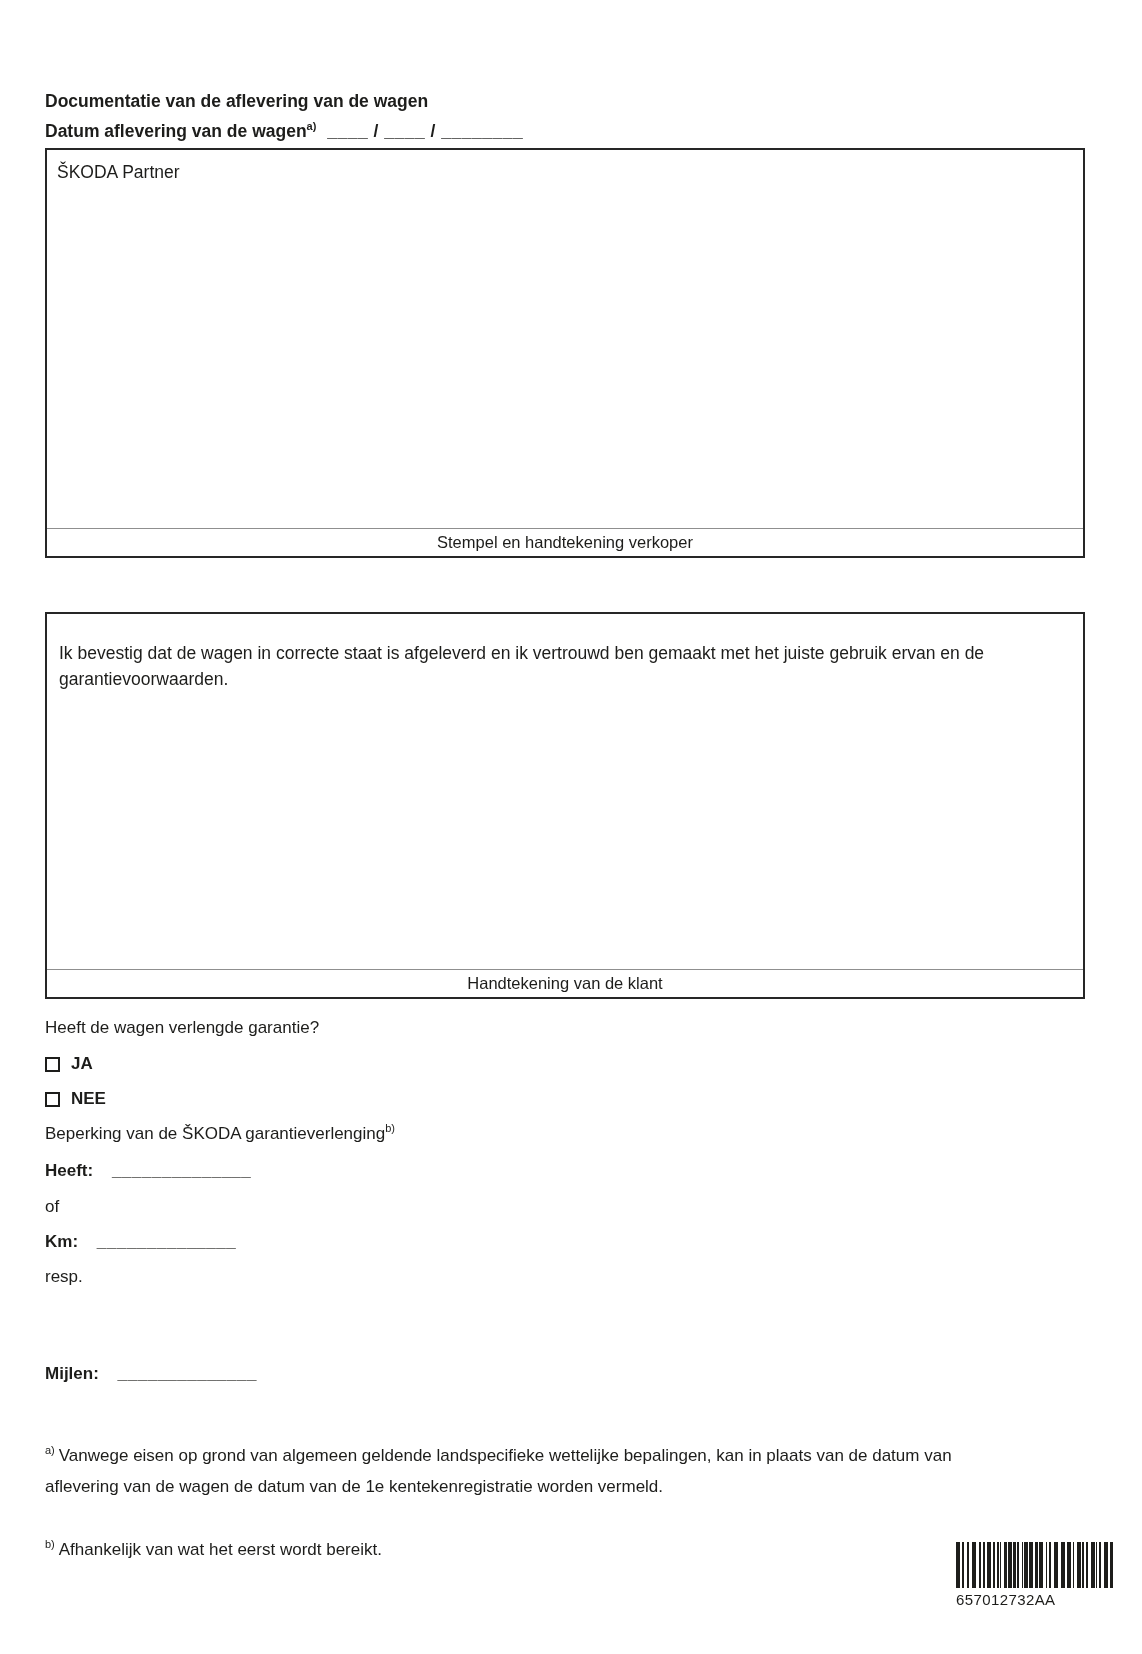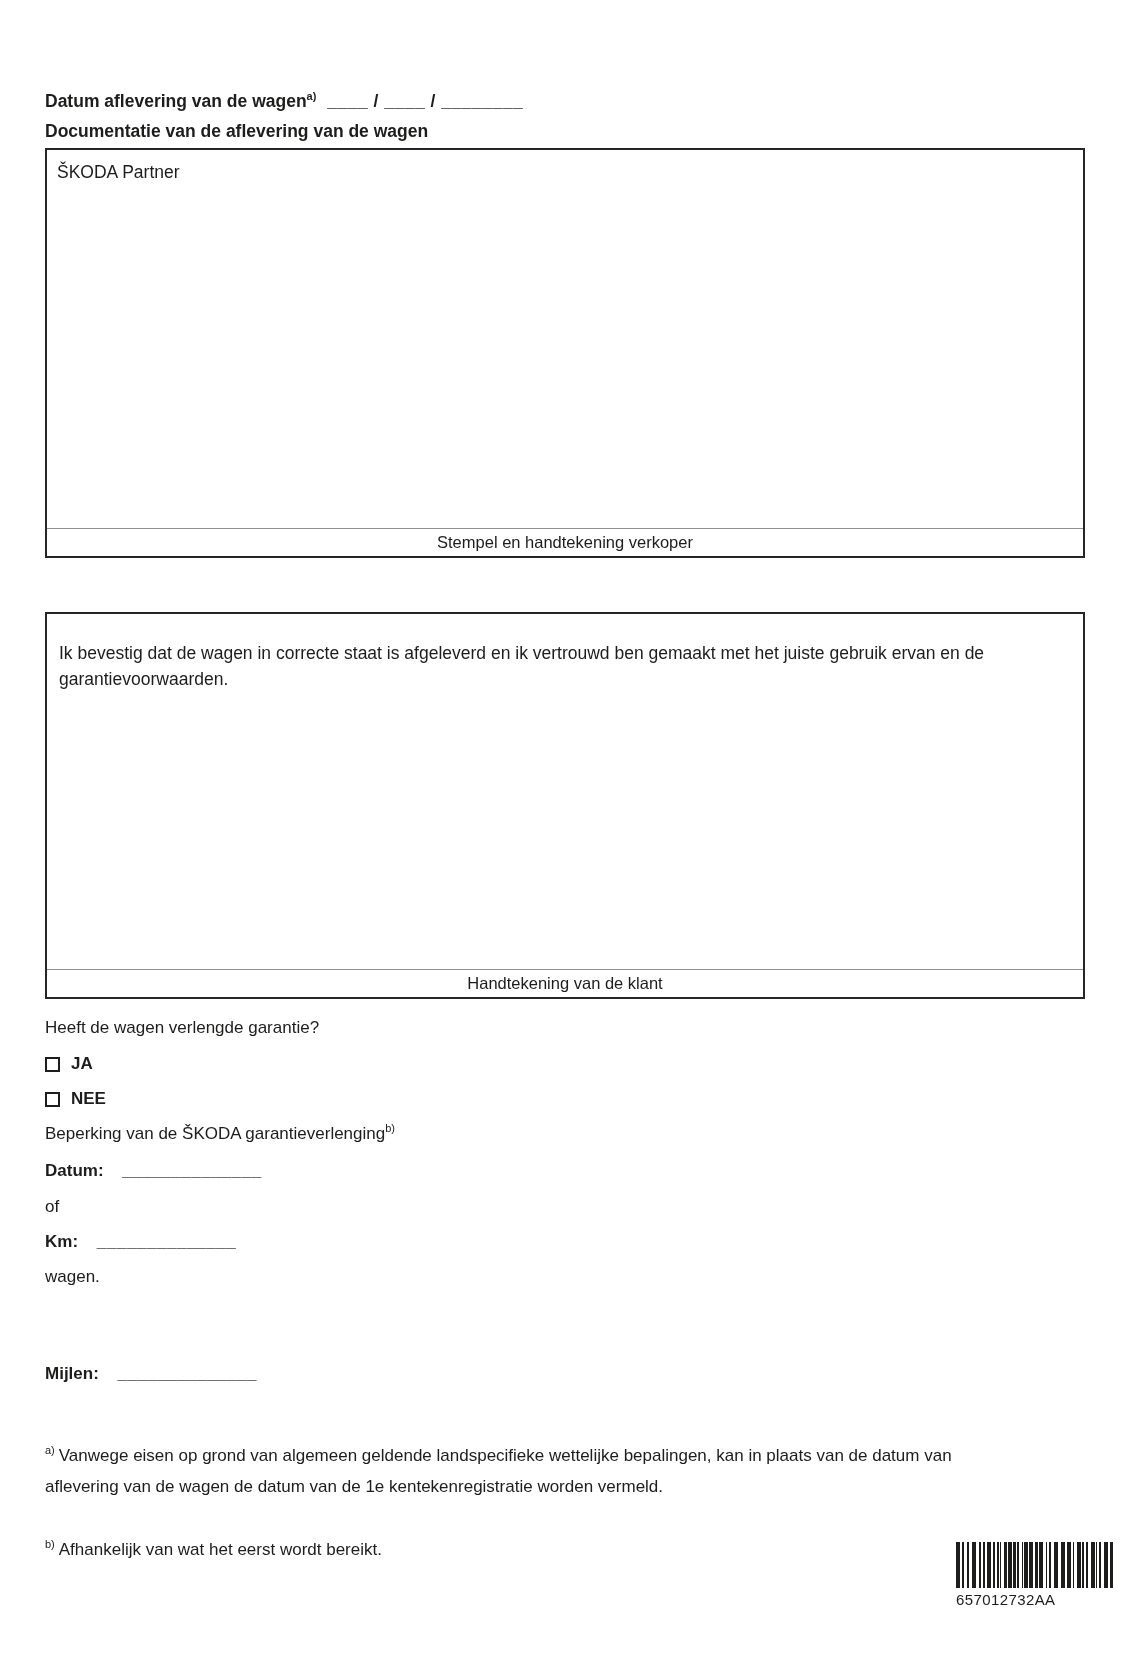--- a/index.html
+++ b/index.html
@@ -45,25 +45,25 @@
   .bars{display:flex;height:46px;align-items:stretch;}
   .bars div{flex:none;}
   .bc-text{font-size:15px;margin-top:3px;letter-spacing:0.4px;color:#1d1d1b;}
 </style>
 </head>
 <body>
 
 <div class="page">
 
   <div class="hdr">
+    <div>Documentatie van de aflevering van de wagen</div>
     <div>
       <span>Datum aflevering van de wagen</span><sup>a)</sup>
       <span class="blanks">____ / ____ / ________</span>
     </div>
-    <div>Documentatie van de aflevering van de wagen</div>
   </div>
 
   <div class="box box1">
     <div class="inner">
       <span>ŠKODA Partner</span>
     </div>
     <div class="caption">Stempel en handtekening verkoper</div>
   </div>
 
   <div class="box box2">
@@ -83,32 +83,32 @@
   <div class="cbrow" style="top:1089px;">
     <span class="cb"></span>
     <span>NEE</span>
   </div>
 
   <div class="line" style="top:1124px;text-align:center;">
     <span>Beperking van de ŠKODA garantieverlenging</span><sup>b)</sup>
   </div>
 
   <div class="fieldrow" style="top:1161px;">
-    <span>Datum:</span>
+    <span>Heeft:</span>
     <span class="blank">______________</span>
   </div>
 
   <div class="line" style="top:1197px;">of</div>
 
   <div class="fieldrow" style="top:1232px;">
     <span>Km:</span>
     <span class="blank">______________</span>
   </div>
 
-  <div class="line" style="top:1267px;">wagen.</div>
+  <div class="line" style="top:1267px;">resp.</div>
 
   <div class="fieldrow" style="top:1364px;">
     <span>Mijlen:</span>
     <span class="blank">______________</span>
   </div>
 
   <div class="footnote" style="top:1398px;margin-top:42px;">
     <sup>a)</sup><span>Vanwege eisen op grond van algemeen geldende landspecifieke wettelijke bepalingen, kan in plaats van de datum van aflevering van de wagen de datum van de 1e kentekenregistratie worden vermeld.</span>
   </div>
 

